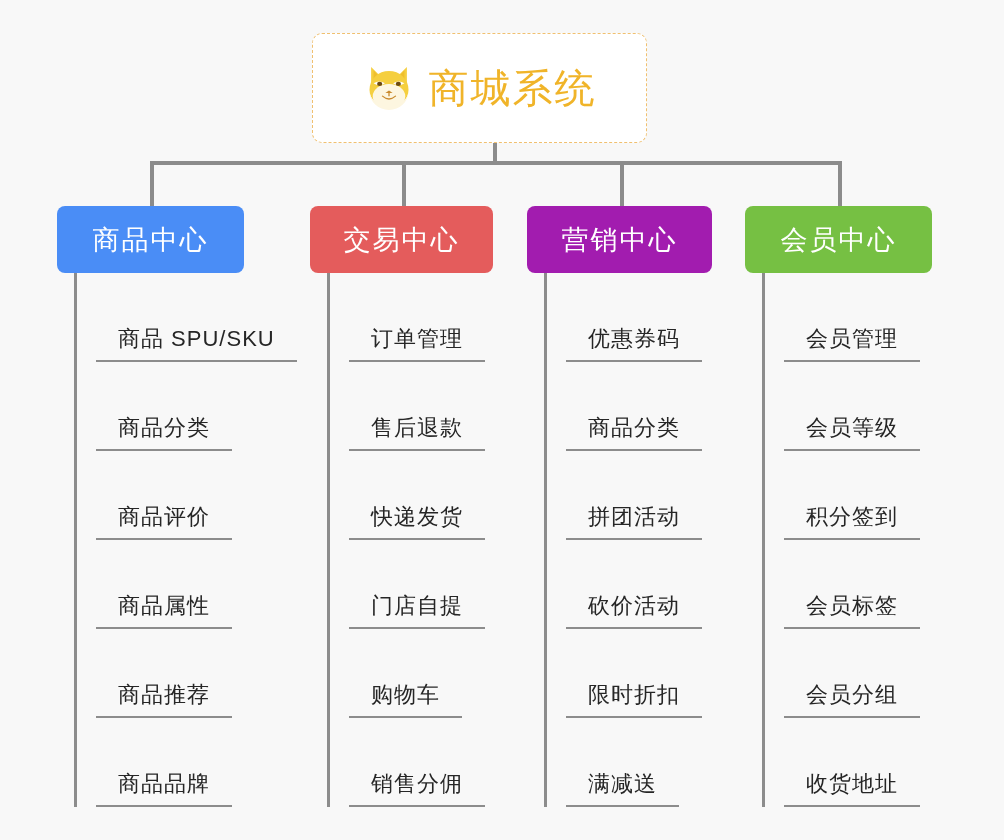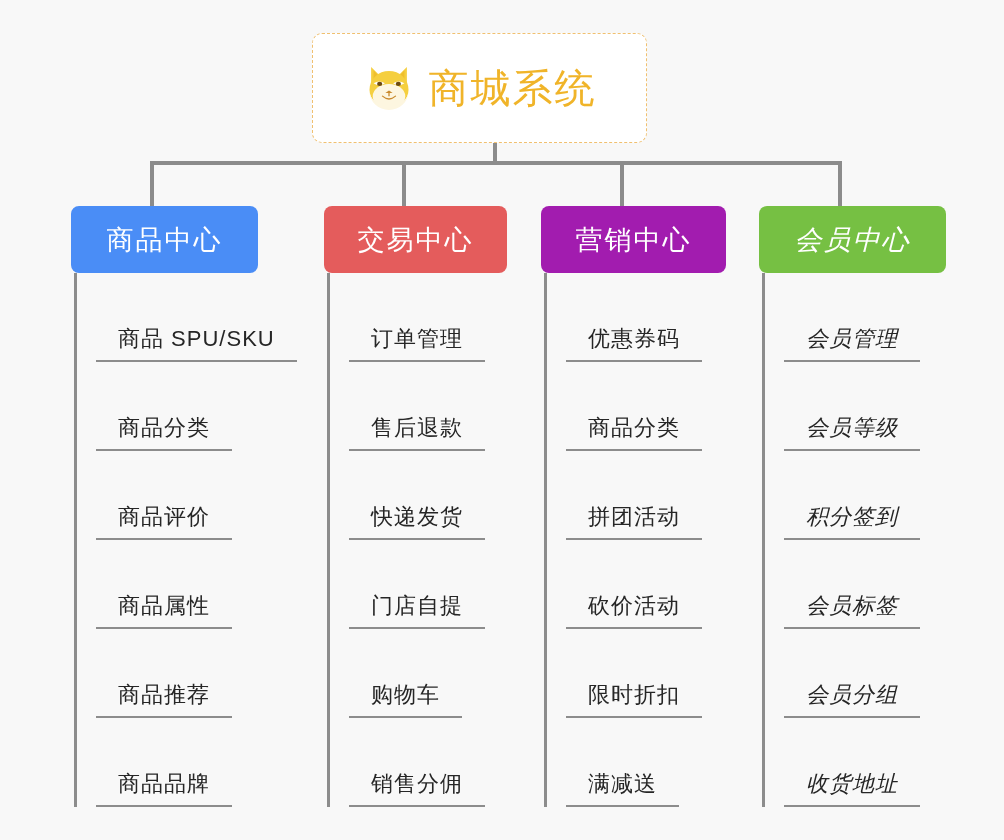--- a/index.html
+++ b/index.html
@@ -83,21 +83,20 @@
   .cat-box {
     height: 67px;
     border-radius: 8px;
     display: flex;
     align-items: center;
     justify-content: center;
     color: #ffffff;
     font-size: 27px;
     letter-spacing: 2px;
     white-space: nowrap;
-    margin-left: 14px;
   }
 
   .sub-list {
     position: relative;
     margin-left: 17px;
     padding-left: 8px;
     border-left: 3px solid #8c8c8c;
     list-style: none;
   }
 
@@ -225,21 +224,21 @@
             <span class="sub-item-label">砍价活动</span>
           </li>
           <li class="sub-item">
             <span class="sub-item-label">限时折扣</span>
           </li>
           <li class="sub-item">
             <span class="sub-item-label">满减送</span>
           </li>
         </ul>
       </div>
-      <div class="column" style="left: 745px; width: 187px; font-style: italic;">
+      <div class="column" style="left: 745px; width: 187px;">
         <div class="cat-box" style="background: rgb(118, 192, 67); width: 187px;">
           <span>会员中心</span>
         </div>
         <ul class="sub-list">
           <li class="sub-item">
             <span class="sub-item-label">会员管理</span>
           </li>
           <li class="sub-item">
             <span class="sub-item-label">会员等级</span>
           </li>

